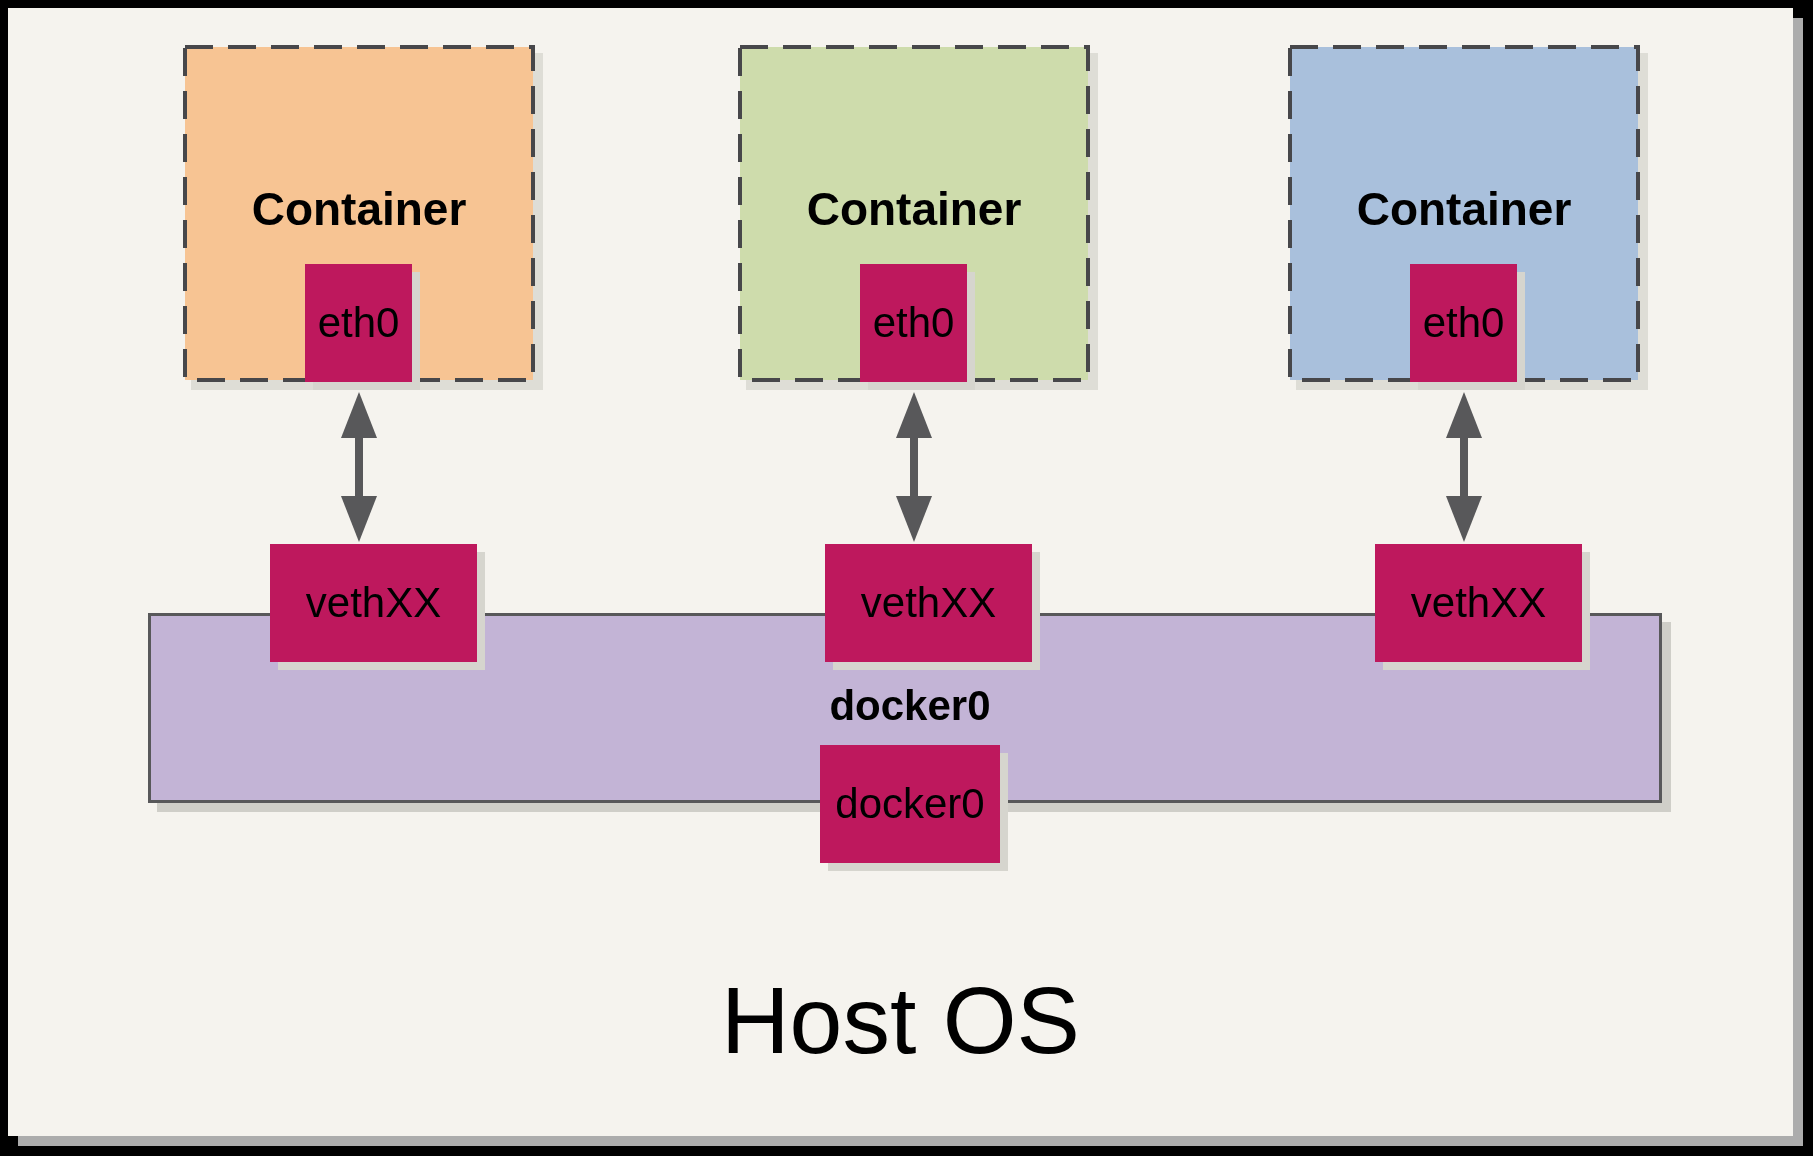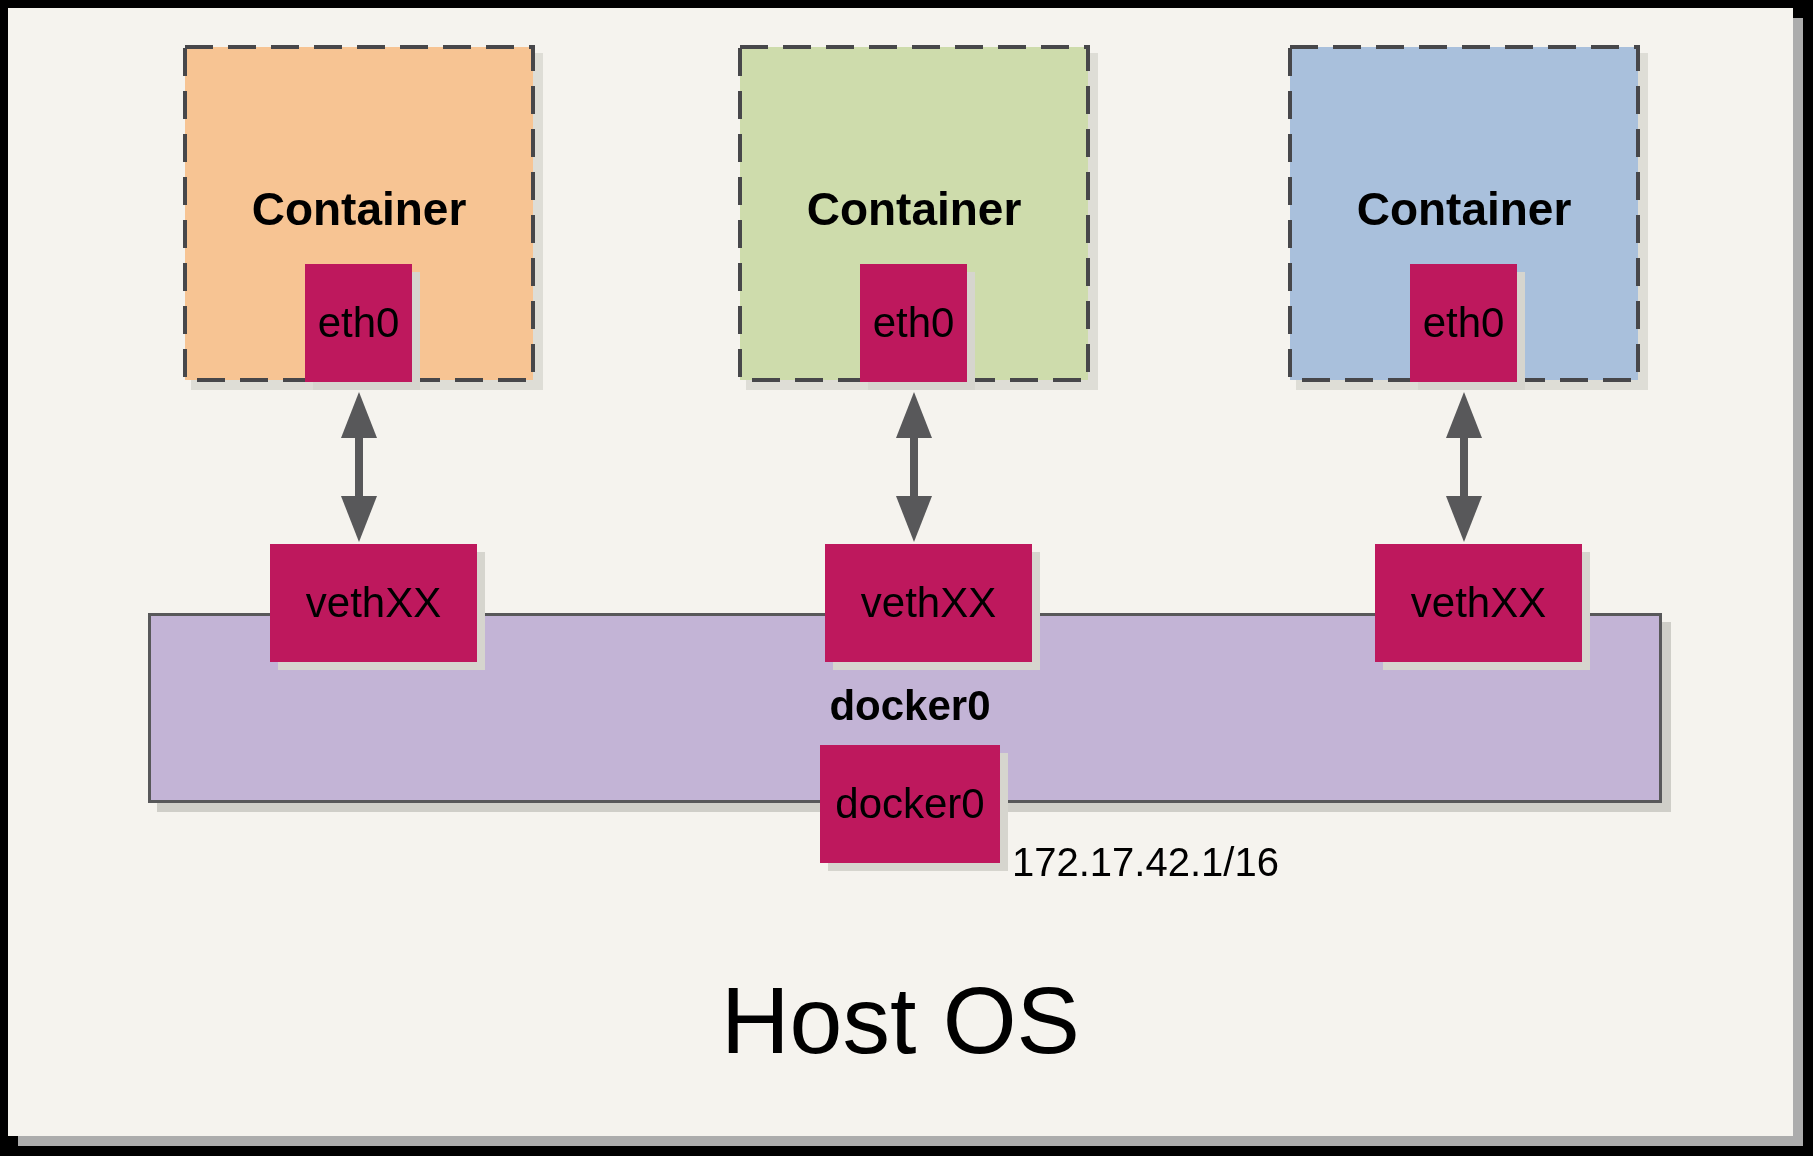--- a/index.html
+++ b/index.html
@@ -112,17 +112,16 @@
   <div class="ybox veth" style="left:817px">
     <span>vethXX</span>
   </div>
   <div class="ybox veth" style="left:1367px">
     <span>vethXX</span>
   </div>
 
   <div class="ybox dkr">
     <span>docker0</span>
   </div>
-  <div class="ip-label">172.17.42.1/16</div>
 
   <div class="host-label">Host OS</div>
 
 </div>
 
 </body></html>

